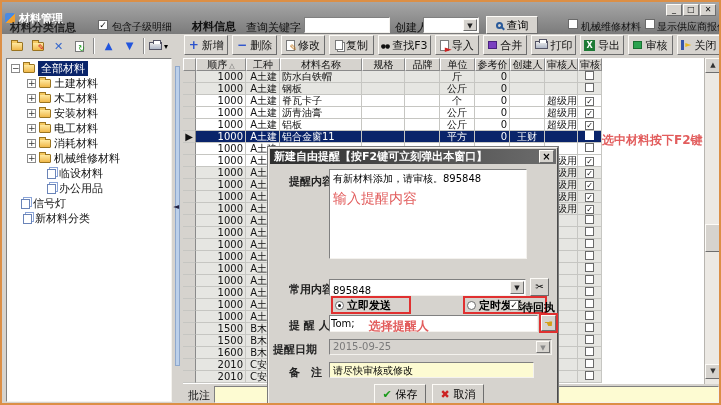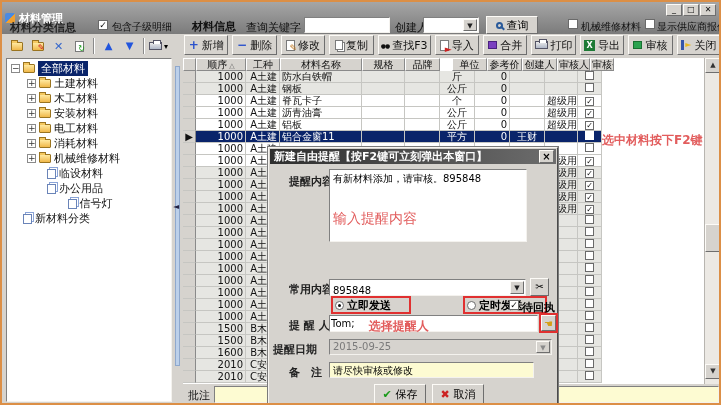--- a/index.html
+++ b/index.html
@@ -169,21 +169,21 @@
         <span>机械维修材料</span>
       </div>
       <div class="titem" style="padding-left: 40px;">
         <span class="pages"></span>
         <span>临设材料</span>
       </div>
       <div class="titem" style="padding-left: 40px;">
         <span class="pages"></span>
         <span>办公用品</span>
       </div>
-      <div class="titem" style="padding-left: 2px; justify-content: center;">
+      <div class="titem" style="padding-left: 14px;">
         <span class="pages"></span>
         <span>信号灯</span>
       </div>
       <div class="titem" style="padding-left: 16px;">
         <span class="pages"></span>
         <span>新材料分类</span>
       </div>
     </div>
 
   <div class="abs split" style="left:171px;top:56px;width:10px;height:326px;">
@@ -264,21 +264,21 @@
 
   <div class="abs" style="left:181px;top:56px;width:538px;height:326px;background:#fff;overflow:hidden;">
     <div class="grid">
         <div class="grow ghead">
           <span class="gcell" style="width: 13px;"></span>
           <span class="gcell" style="width: 50px;">顺序<span style="font-size: 7px; color: rgb(102, 102, 102); margin-left: 2px;">△</span></span>
           <span class="gcell" style="width: 34px;">工种</span>
           <span class="gcell" style="width: 82px;">材料名称</span>
           <span class="gcell" style="width: 43px;">规格</span>
           <span class="gcell" style="width: 35px;">品牌</span>
-          <span class="gcell" style="width: 35px; margin-left: 12px;">单位</span>
+          <span class="gcell" style="width: 35px;">单位</span>
           <span class="gcell" style="width: 35px;">参考价</span>
           <span class="gcell" style="width: 35px;">创建人</span>
           <span class="gcell" style="width: 33px;">审核人</span>
           <span class="gcell" style="width: 24px;">审核否</span>
         </div>
         <div class="grow">
           <span class="gcell ind" style="width: 13px; text-align: center;"></span>
           <span class="gcell" style="width: 50px; text-align: right; background: rgb(230, 230, 226);">1000</span>
           <span class="gcell" style="width: 34px; text-align: right; background: rgb(230, 230, 226);">A土建</span>
           <span class="gcell" style="width: 82px; text-align: left; background: rgb(230, 230, 226);">防水白铁帽</span>
@@ -626,23 +626,23 @@
   <span class="abs anno" style="left:600px;top:130px;font-size:12px;font-weight:bold;">选中材料按下F2键</span>
 
   <span class="abs lbl" style="left:186px;top:386px;">批注</span>
   <div class="abs sunk yellow" style="left:212px;top:384px;width:505px;height:17px;font-size:10px;padding:1px 3px;"></div>
 
   <div class="dialog">
     <div class="dtitle"><span>新建自由提醒【按F2键可立刻弹出本窗口】</span></div>
     <span class="abs raised" style="right:3px;top:2px;width:15px;height:13px;font-size:10px;line-height:11px;text-align:center;font-weight:bold;">×</span>
 
     <span class="dlabel" style="left:20px;top:26px;">提醒内容</span>
-    <div class="abs sunk" style="left:60px;top:21px;width:198px;height:73px;font-size:10px;padding:2px 3px;">
+    <div class="abs sunk" style="left:60px;top:21px;width:198px;height:90px;font-size:10px;padding:2px 3px;">
       <div>有新材料添加，请审核。895848</div>
-      <div class="anno" style="margin-top:24px;font-size:14px;">输入提醒内容</div>
+      <div class="anno" style="margin-top:4px;font-size:14px;">输入提醒内容</div>
     </div>
 
     <span class="dlabel" style="left:20px;top:134px;">常用内容</span>
     <div class="abs sunk" style="left:60px;top:131px;width:197px;height:17px;font-size:10px;padding:5px 3px;">
       <span>895848</span>
       <span class="combo-arrow raised">▼</span>
     </div>
     <span class="abs raised" style="left:261px;top:130px;width:19px;height:18px;text-align:center;font-size:10px;line-height:16px;"><span>✂</span></span>
 
     <span class="abs redbox" style="left:62px;top:148px;width:80px;height:18px;display:flex;align-items:center;gap:3px;padding:0 2px;">

